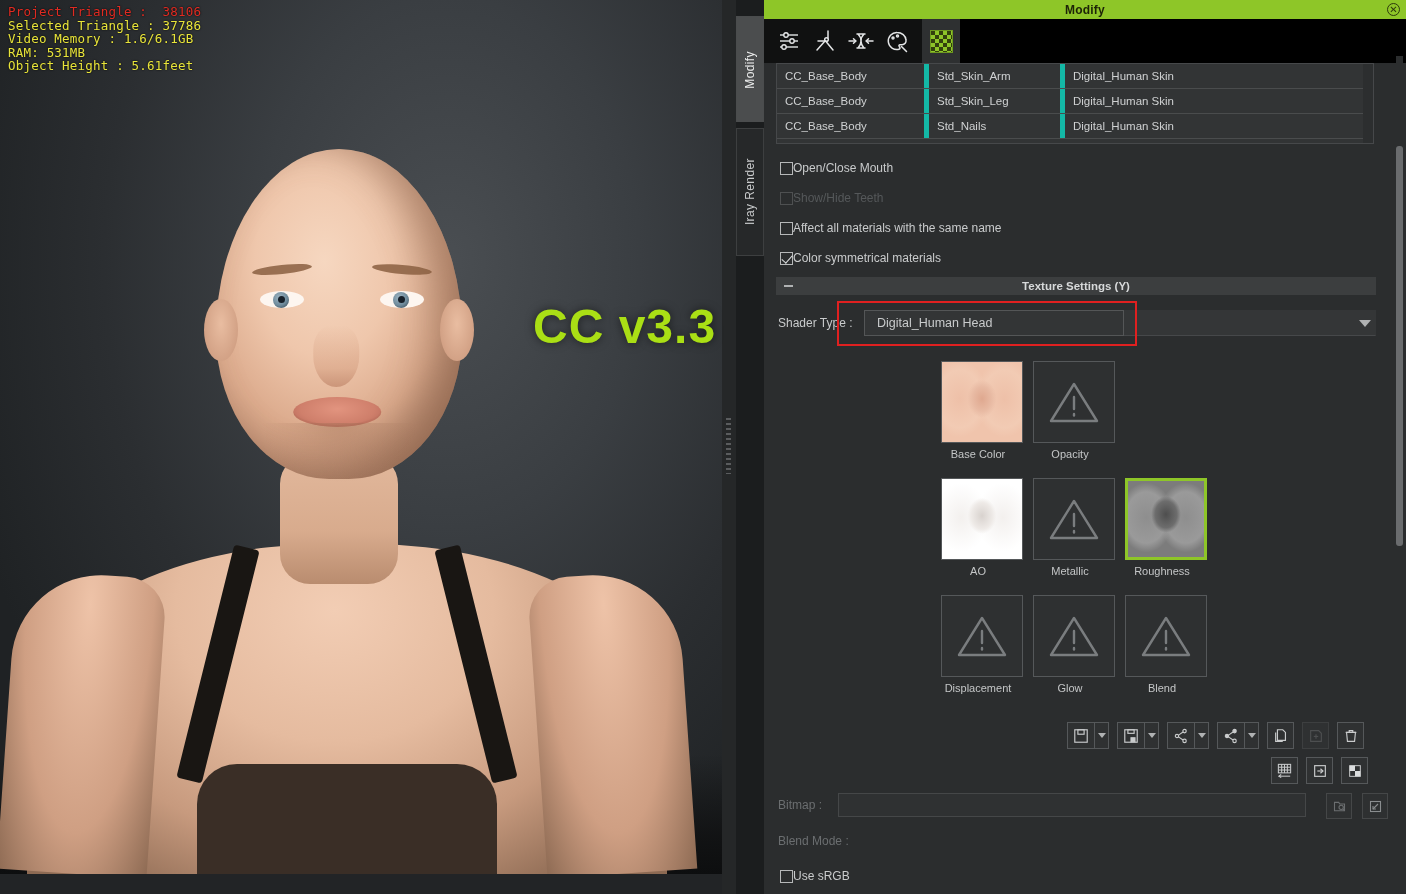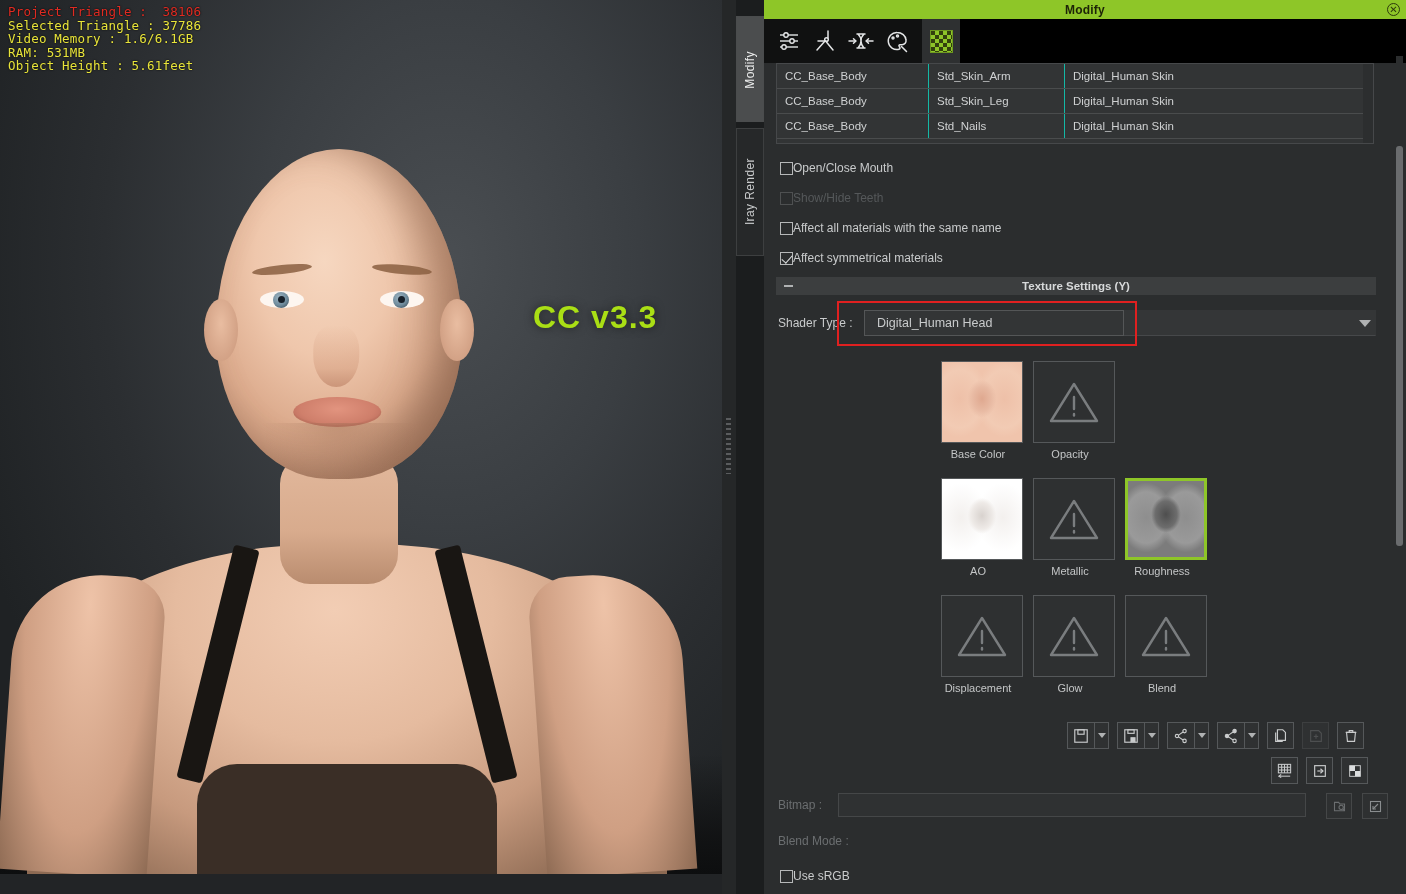--- a/index.html
+++ b/index.html
@@ -86,21 +86,21 @@
   #stats {
     position:absolute; left:8px; top:5px; z-index:5;
     font-family: "DejaVu Sans Mono", monospace; font-size:12.5px; line-height:13.6px;
     letter-spacing:.2px; white-space:pre; text-shadow:0 0 2px #000;
   }
   #stats .red { color:#e02b22; }
   #stats .yel { color:#e8e43a; }
 
   #watermark {
     position:absolute; left:533px; top:299px; z-index:5;
-    color:#aadf15; font-size:32px; font-weight:bold; letter-spacing:1px;
+    color:#aadf15; font-size:48px; font-weight:bold; letter-spacing:1px;
     font-family:"Liberation Sans", sans-serif;
     text-shadow: 0 0 10px rgba(0,0,0,.55);
   }
 
   
   #splitter {
     position:absolute; left:722px; top:0; width:14px; height:894px; background:#252728;
   }
   #splitter-grip {
     position:absolute; left:4px; top:418px; width:5px; height:56px;
@@ -151,21 +151,21 @@
   }
   #tb-rest { flex:1; background:#000; height:44px; }
 
   
   #mat-table {
     position:absolute; left:12px; top:63px; width:598px; height:81px;
     background:#323435; border:1px solid #46484a; overflow:hidden;
   }
   .mrow { display:flex; height:25px; border-bottom:1px solid #4a4c4d; }
   .mcell { color:#cfd1d2; font-size:11.5px; display:flex; align-items:center; padding-left:8px;
-    border-right:1px solid #14b8a6; height:100%; }
+    border-right:5px solid #14b8a6; height:100%; }
   .mcell.c1 { width:152px; } .mcell.c2 { width:136px; } .mcell.c3 { flex:1; border-right:none; }
   #mt-scroll { position:absolute; right:0; top:0; width:10px; height:100%; background:#2c2e2f; }
 
   
   .chkrow { position:absolute; left:780px; display:flex; align-items:center; gap:0; }
   .cb { width:13px; height:13px; border:1px solid #b6b8b9; background:#2b2d2e; position:relative; cursor:pointer; }
   .cb.checked::after {
     content:""; position:absolute; left:3px; top:0px; width:5px; height:9px;
     border:solid #dcdedf; border-width:0 1.6px 1.6px 0; transform:rotate(42deg);
   }
@@ -409,21 +409,21 @@
   <div class="chkrow" style="top:191px">
     <div class="cb disabled"></div>
     <div class="cl disabled">Show/Hide Teeth</div>
   </div>
   <div class="chkrow" style="top:221px">
     <div class="cb"></div>
     <div class="cl">Affect all materials with the same name</div>
   </div>
   <div class="chkrow" style="top:251px">
     <div class="cb checked"></div>
-    <div class="cl">Affect symmetrical materials</div>
+    <div class="cl">Color symmetrical materials</div>
   </div>
 
   <div id="tex-header">
     <div id="tex-minus"></div>
     <div class="lbl">Texture Settings  (Y)</div>
   </div>
 
   <div id="shader-row">
     <div id="shader-label">Shader Type :</div>
     <div id="shader-select">

